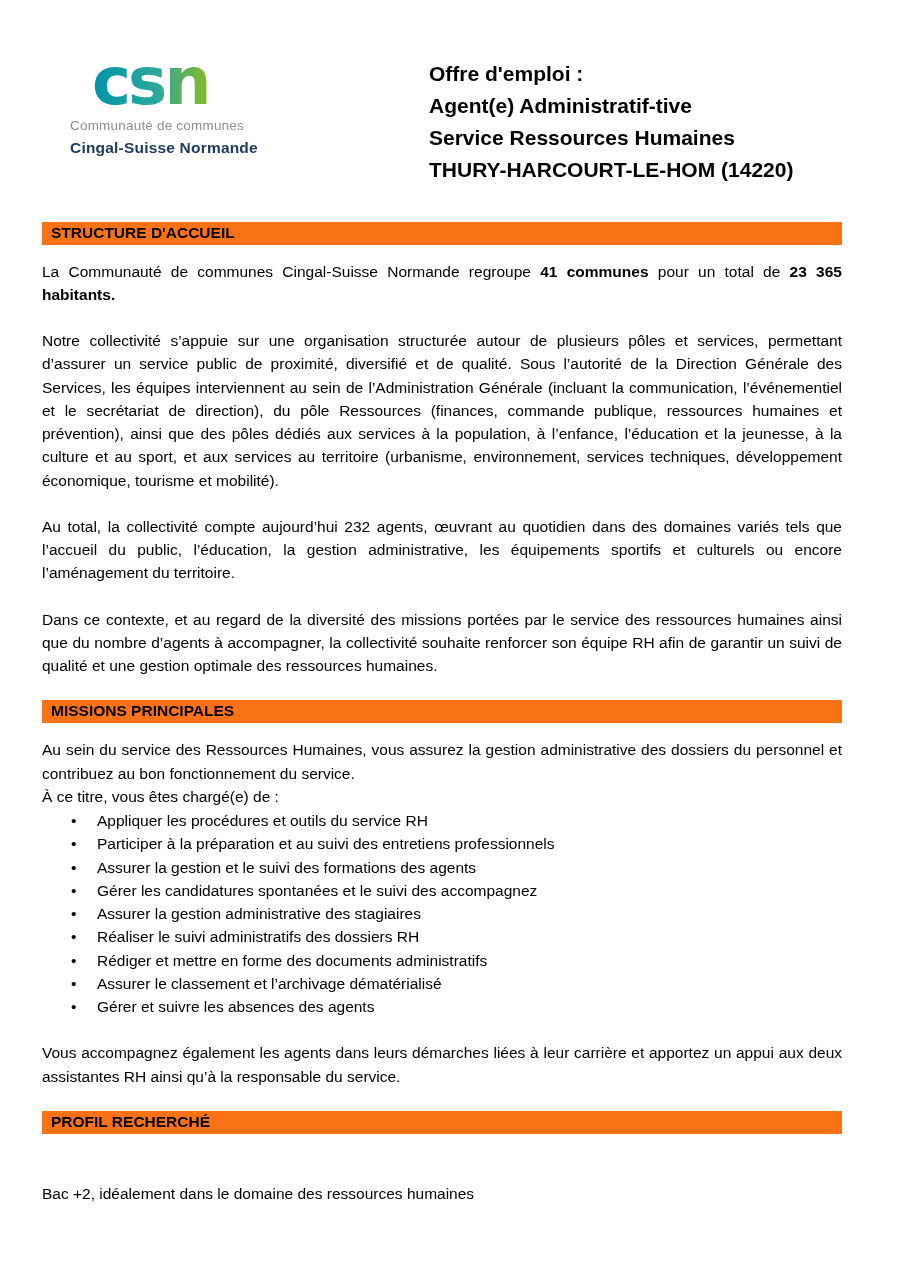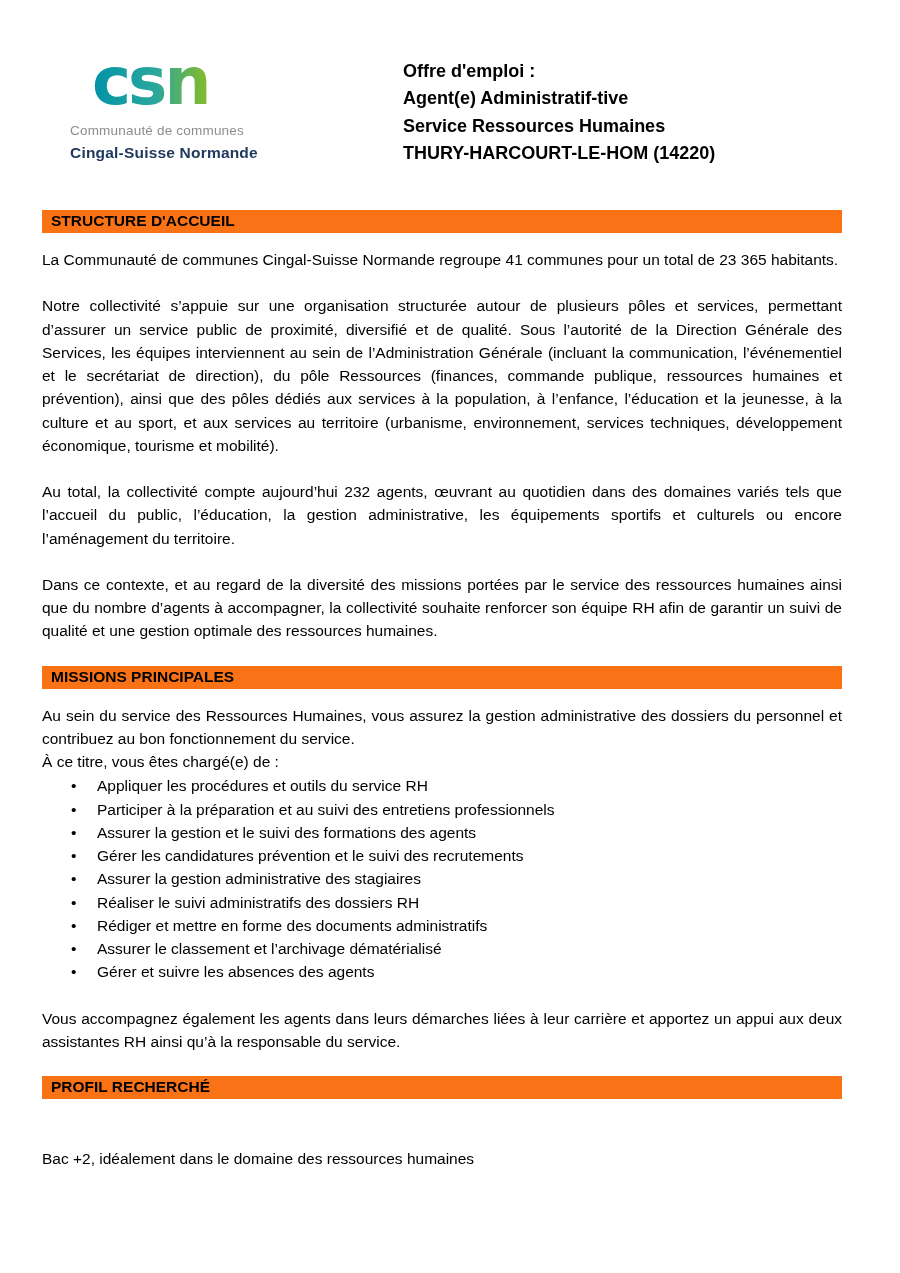--- a/index.html
+++ b/index.html
@@ -23,35 +23,34 @@
     display: flex;
     align-items: flex-start;
     margin-bottom: 36px;
     min-height: 136px;
   }
   .logo-block { width: 323px; padding-left: 28px; padding-top: 4px; }
   .logo-glyph svg { display: block; margin-left: 22px; }
   .logo-subtitle {
     color: #8a8d8f;
     font-size: 13.5px;
-    margin-top: 5px;
     letter-spacing: 0.2px;
   }
   .logo-orgname {
     color: #20395e;
     font-weight: bold;
     font-size: 15.5px;
     margin-top: 6px;
     letter-spacing: 0.2px;
   }
   .offer-block {
-    margin-left: 38px;
+    margin-left: 64px;
     margin-top: 20px;
     font-weight: bold;
-    font-size: 18px;
+    font-size: 21px;
     line-height: 1.52;
   }
 
   
   .section-bar {
     background: #f97316;
     color: #000;
     font-size: 15.5px;
     font-weight: bold;
     padding: 2px 9px 3px 9px;
@@ -60,21 +59,21 @@
 
   
   .body-p {
     font-size: 15.5px;
     line-height: 1.5;
     text-align: justify;
     margin: 0 0 23px 0;
   }
   .body-p.tight { margin-bottom: 0; }
   .body-p.gap-top { margin-top: 48px; }
-  .body-p b, .body-p .bold { font-weight: normal; }
+  .body-p b, .body-p .bold { font-weight: bold; }
 
   .bullet-list {
     list-style: none;
     margin: 1px 0 23px 0;
   }
   .bullet-list li {
     font-size: 15.5px;
     line-height: 1.5;
     padding-left: 55px;
     position: relative;
@@ -132,21 +131,21 @@
   <section>
     <h2 class="section-bar">MISSIONS PRINCIPALES</h2>
 
     <p class="body-p tight">Au sein du service des Ressources Humaines, vous assurez la gestion administrative des dossiers du personnel et contribuez au bon fonctionnement du service.</p>
     <p class="body-p tight">À ce titre, vous êtes chargé(e) de :</p>
 
     <ul class="bullet-list">
       <li>Appliquer les procédures et outils du service RH</li>
       <li>Participer à la préparation et au suivi des entretiens professionnels</li>
       <li>Assurer la gestion et le suivi des formations des agents</li>
-      <li>Gérer les candidatures prévention et le suivi des recrutements</li>
+      <li>Gérer les candidatures spontanées et le suivi des accompagnez</li>
       <li>Assurer la gestion administrative des stagiaires</li>
       <li>Réaliser le suivi administratifs des dossiers RH</li>
       <li>Rédiger et mettre en forme des documents administratifs</li>
       <li>Assurer le classement et l’archivage dématérialisé</li>
       <li>Gérer et suivre les absences des agents</li>
     </ul>
 
     <p class="body-p">Vous accompagnez également les agents dans leurs démarches liées à leur carrière et apportez un appui aux deux assistantes RH ainsi qu’à la responsable du service.</p>
   </section>
 

